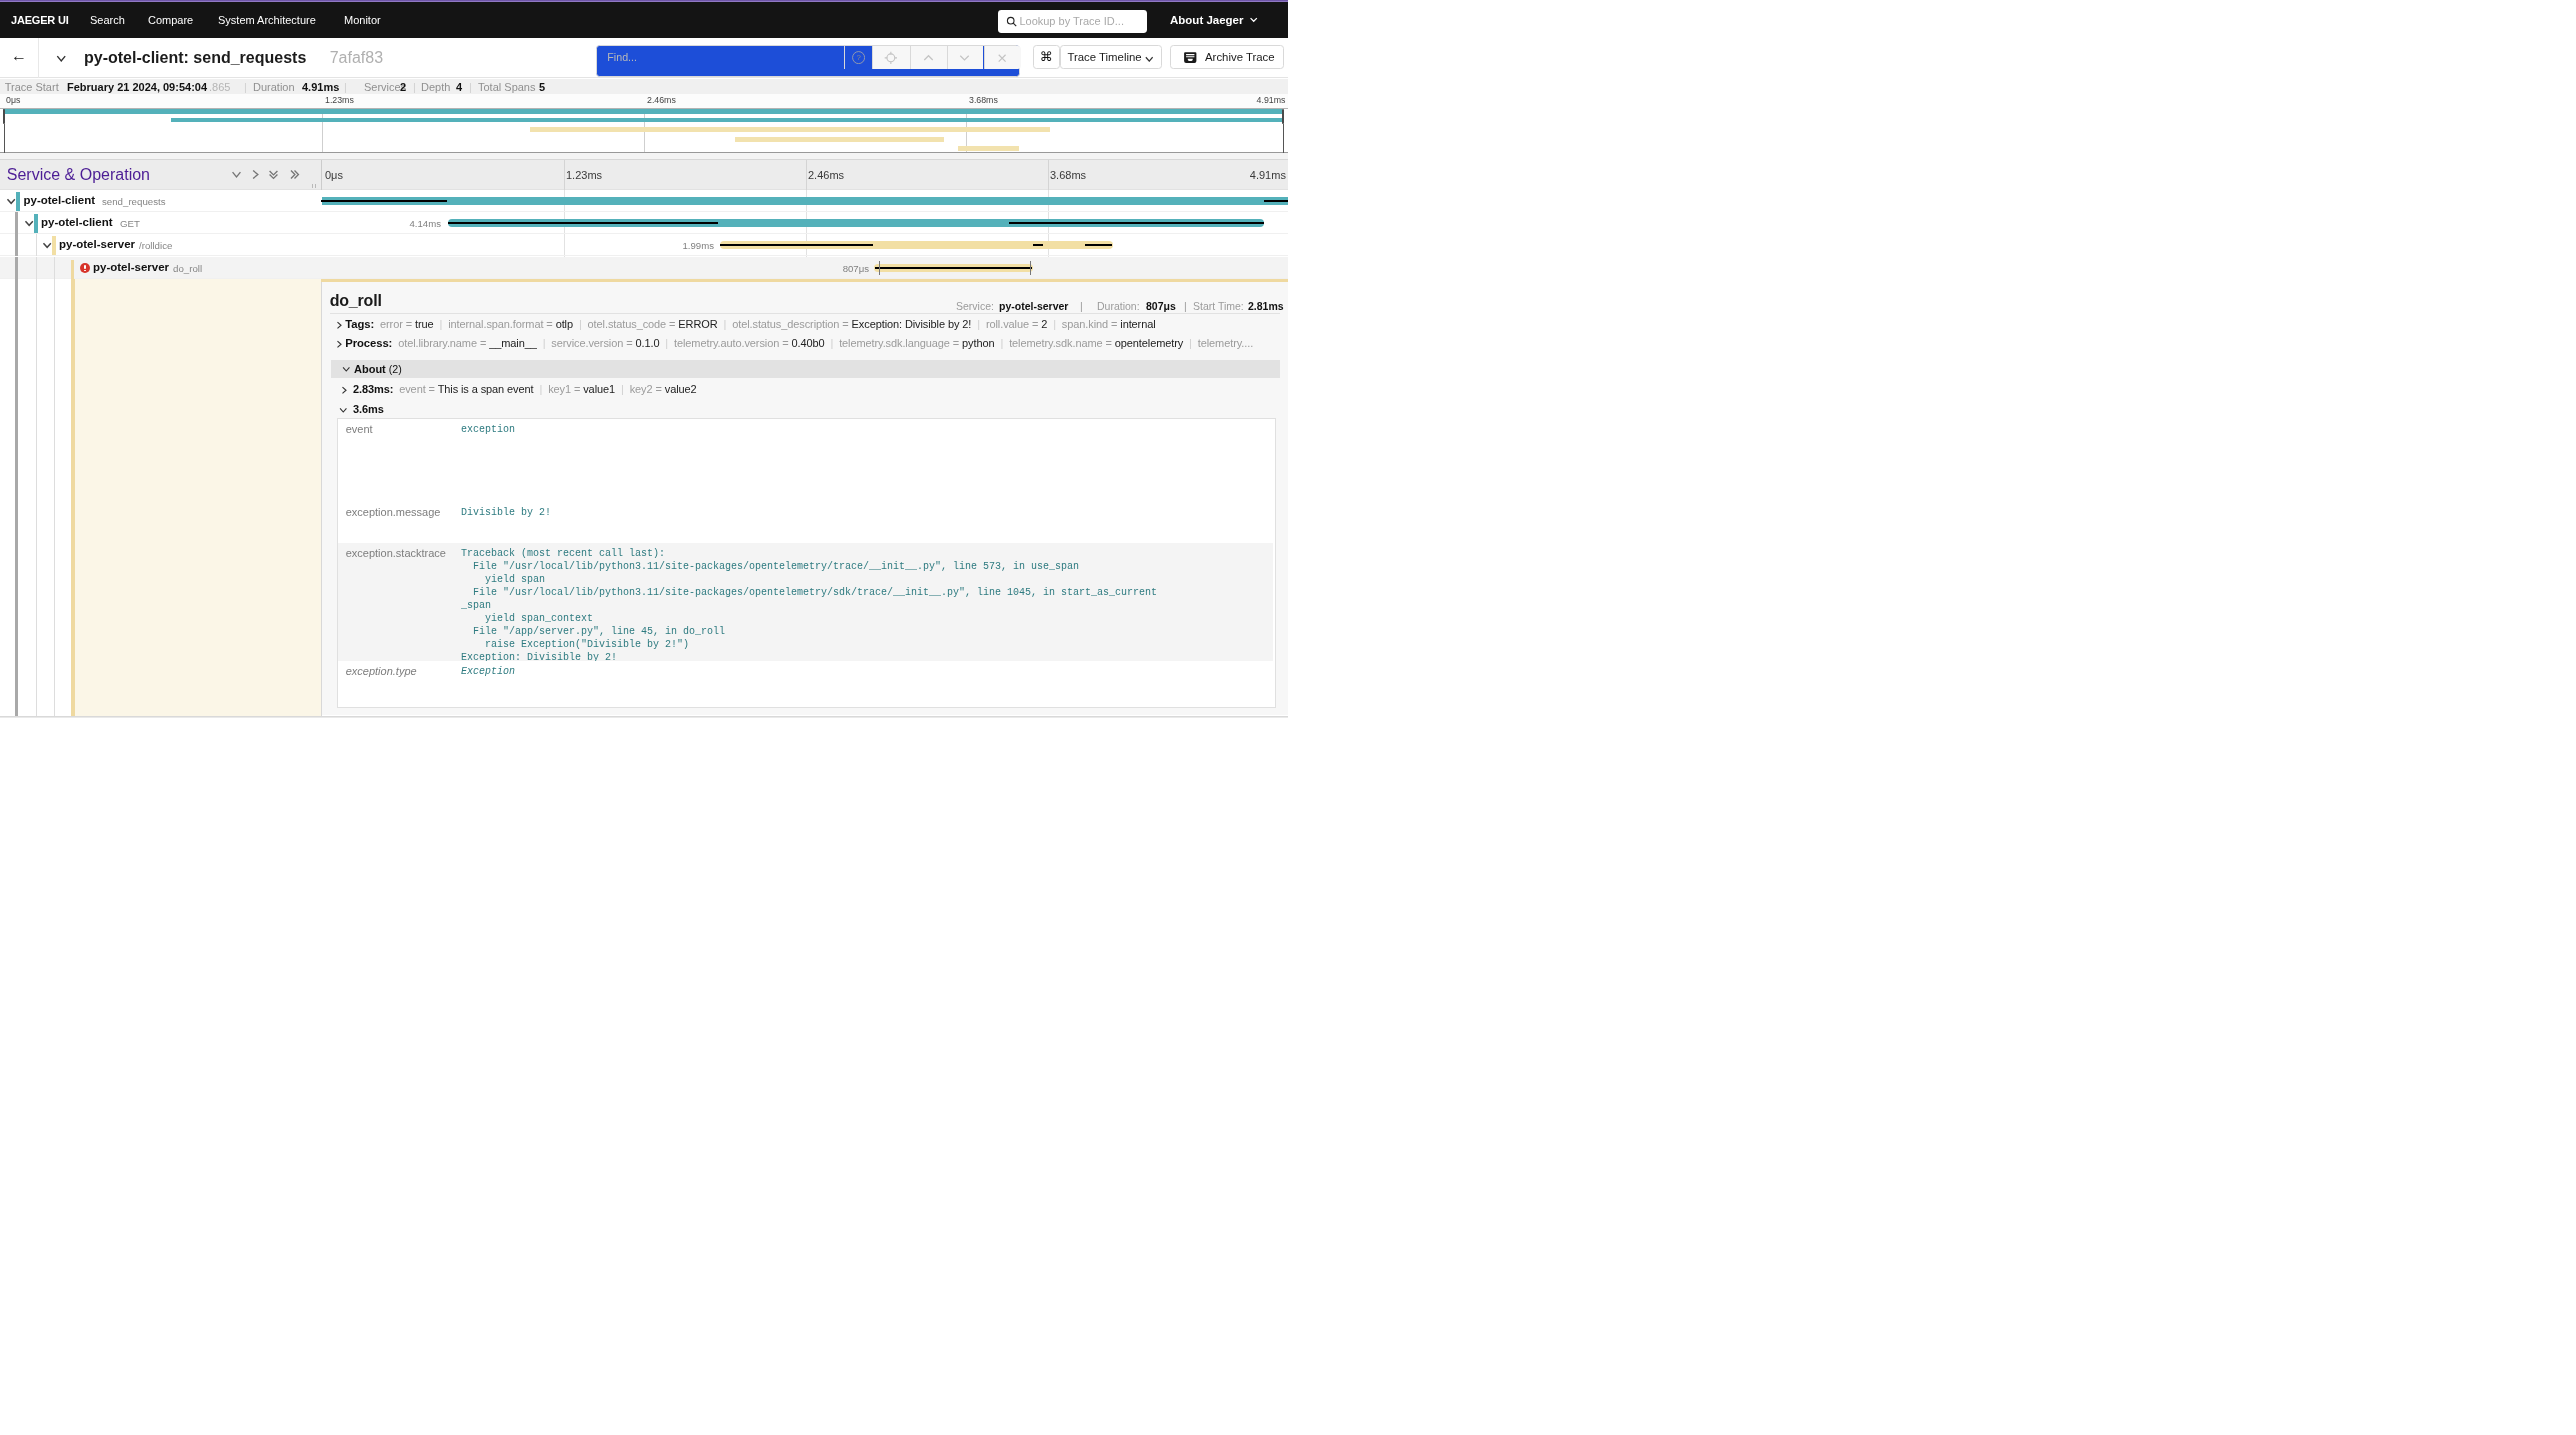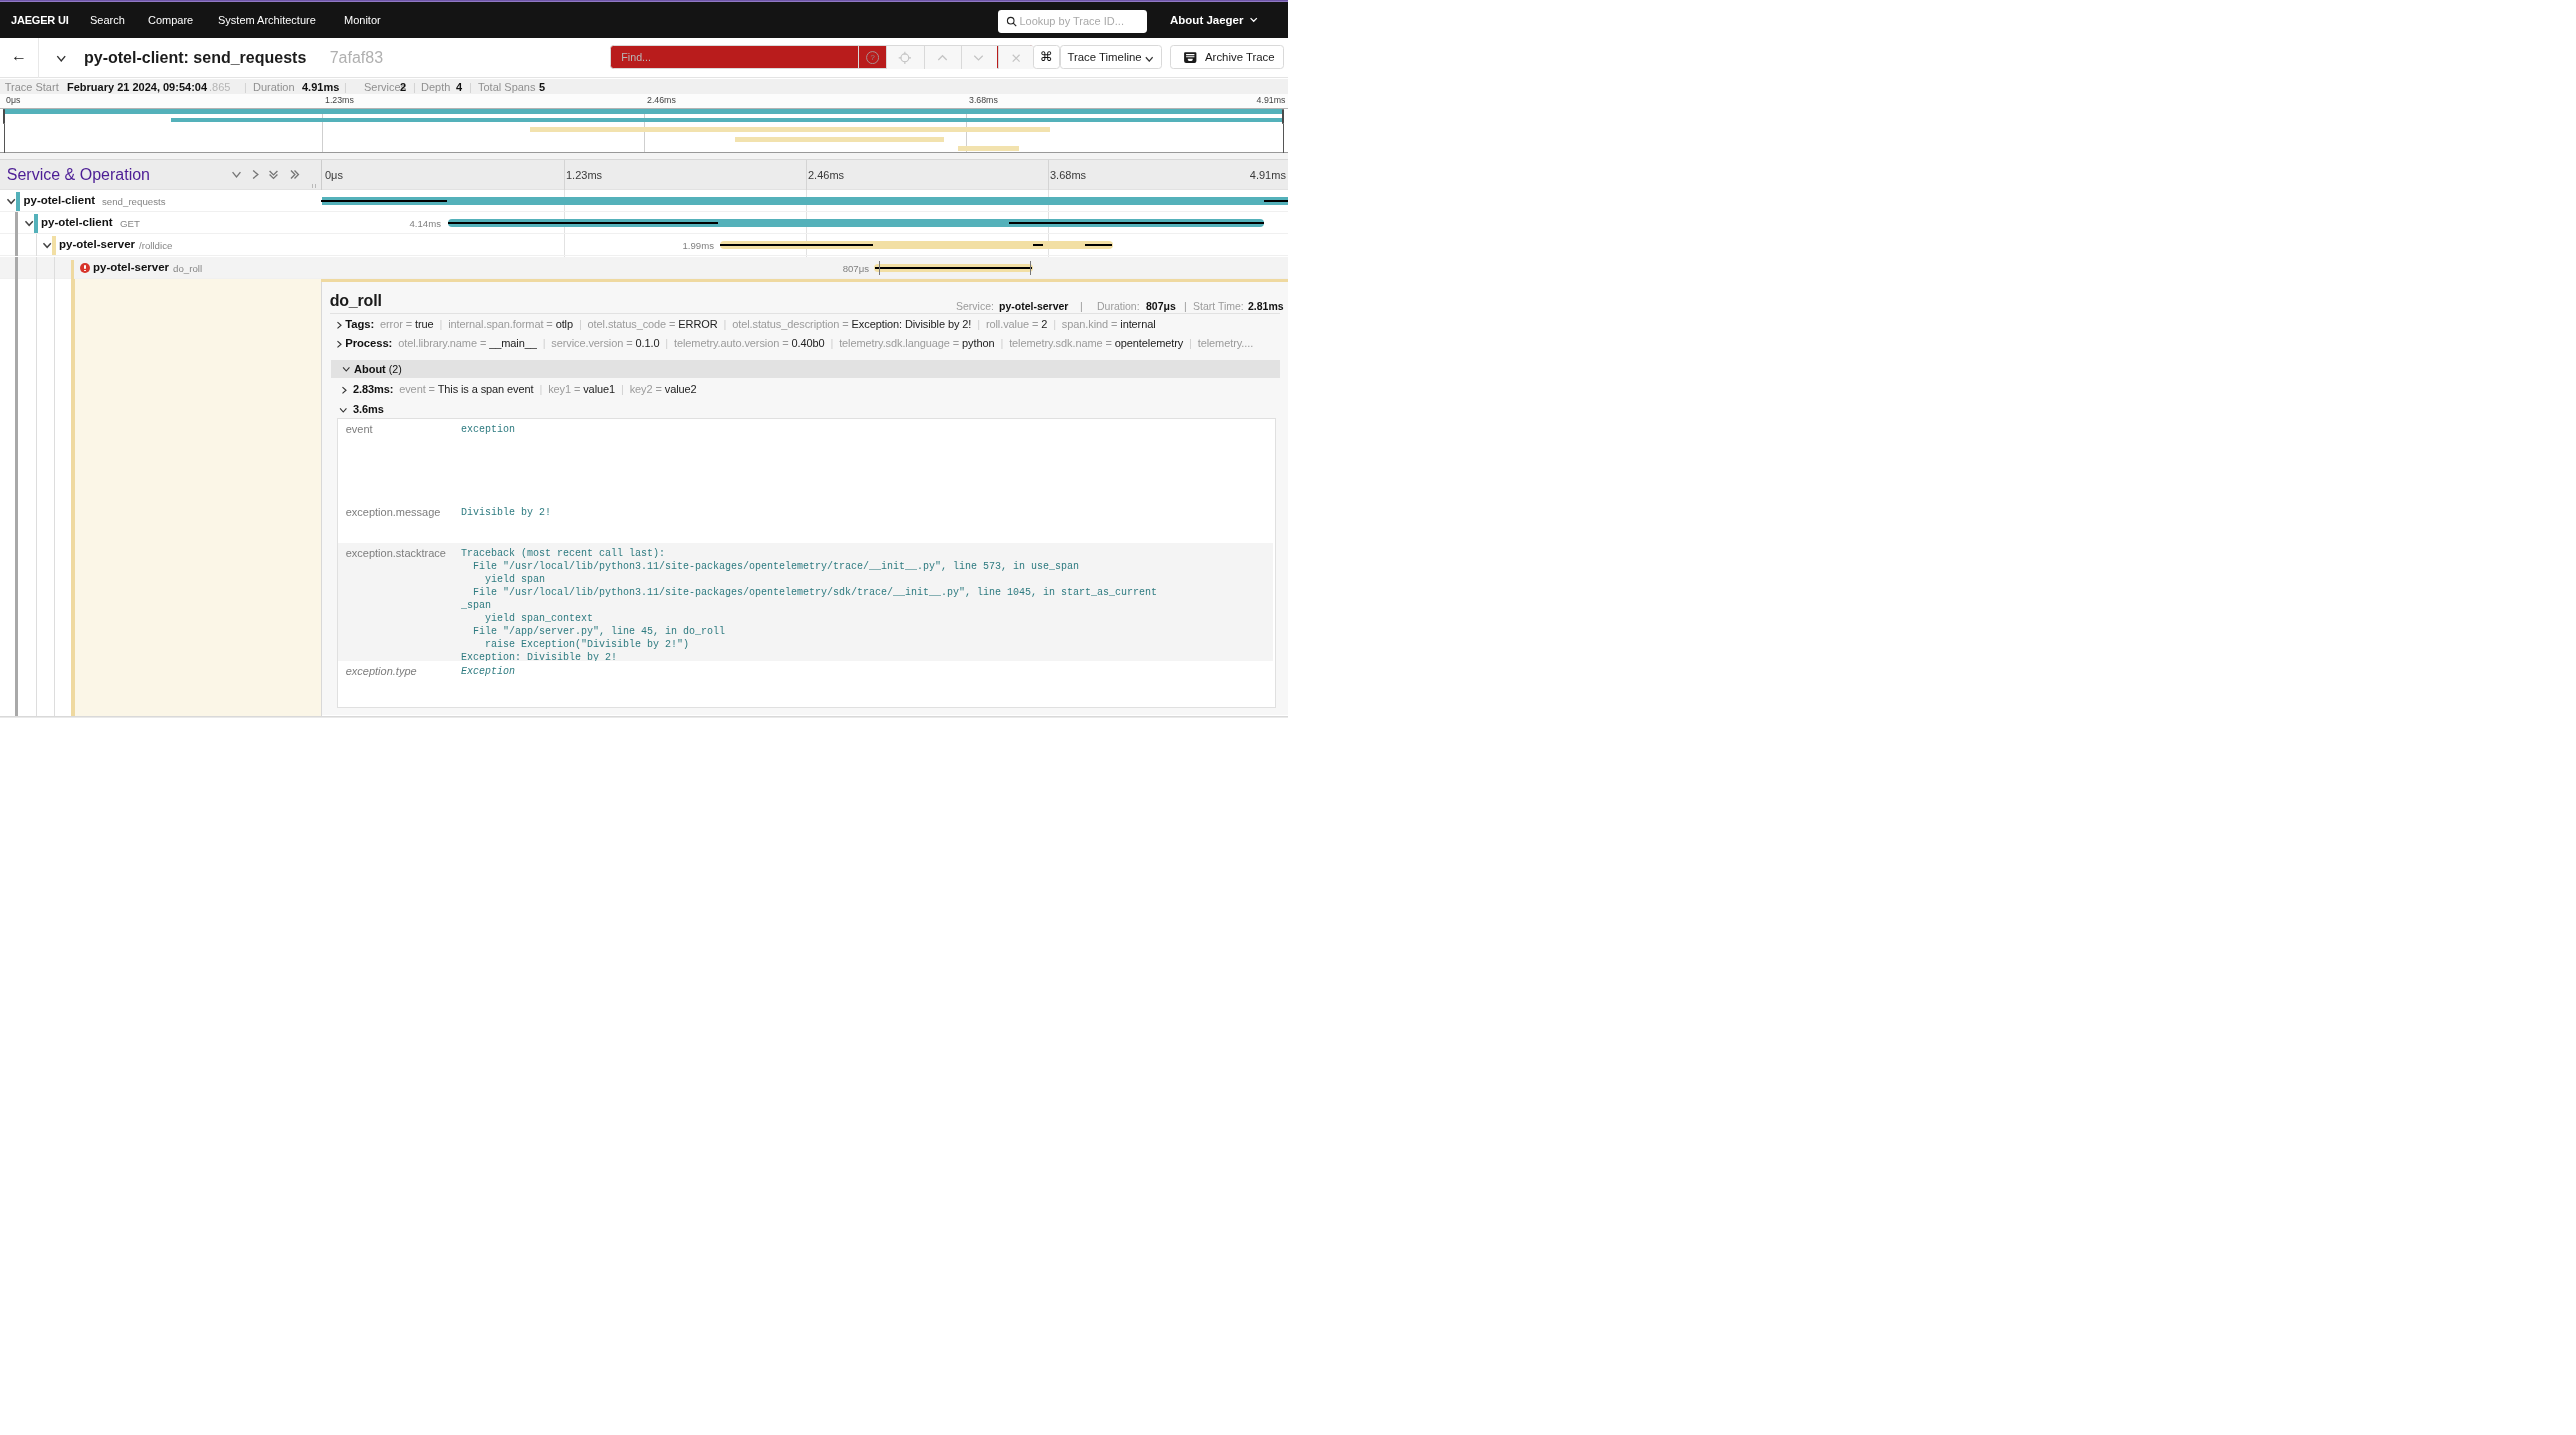--- a/index.html
+++ b/index.html
@@ -18,21 +18,21 @@
 
   
   #thdr { left:0; top:38px; width:1288px; height:40px; background:#fff; border-bottom:0.9px solid #e4e4e4; }
   #backcell { position:absolute; left:0; top:0; width:39px; height:40px; border-right:0.9px solid #e8e8e8; }
   .backarrow { position:absolute; left:11px; top:8.5px; font-size:16px; color:#222; }
   #ttl { position:absolute; left:84px; top:10.7px; font-size:16px; font-weight:600; color:#1c1c1c; white-space:nowrap; }
   #ttl .tid { color:#b0b0b0; font-weight:400; margin-left:19px; }
   .chev-down-big { position:absolute; left:54px; top:14.5px; width:14.5px; height:11px; }
 
   
-  #findgrp { position:absolute; left:596px; top:7.3px; width:424px; height:24px; border:0.9px solid #d9d9d9; border-radius:3.4px; background:#b91c1c; font-size:10.7px;margin-left:14px; }
+  #findgrp { position:absolute; left:596px; top:7.3px; width:424px; height:32px; border:0.9px solid #d9d9d9; border-radius:3.4px; background:#1d4ed8; font-size:10.7px; }
   #findgrp .ph { position:absolute; left:10.3px; top:0; line-height:22.6px; color:#b8b8b8; }
   #cmdbtn { position:absolute; left:1033px; top:7.3px; width:26.5px; height:24px; border:0.9px solid #d9d9d9; border-radius:3.4px; background:#fff; text-align:center; line-height:22px; font-size:13px; color:#111; }
   #ttbtn { position:absolute; left:1060px; top:7.3px; width:102px; height:24px; border:0.9px solid #d9d9d9; border-radius:3.4px; background:#fff; font-size:11.4px; color:#1a1a1a; text-align:left; line-height:22.6px; padding-left:6.4px; }
   #atbtn { position:absolute; left:1170px; top:7.3px; width:114px; height:24px; border:0.9px solid #d9d9d9; border-radius:3.4px; background:#fff; font-size:11.4px; color:#1a1a1a; line-height:22.6px; }
 
   
   #infoband { left:0; top:79px; width:1288px; height:16px; background:#f0f0f0; font-size:11px; }
   #infoband .in { position:absolute; top:0; line-height:16px; white-space:nowrap; }
   .gk { color:#909090; }
   .gv { color:#111; font-weight:bold; }

